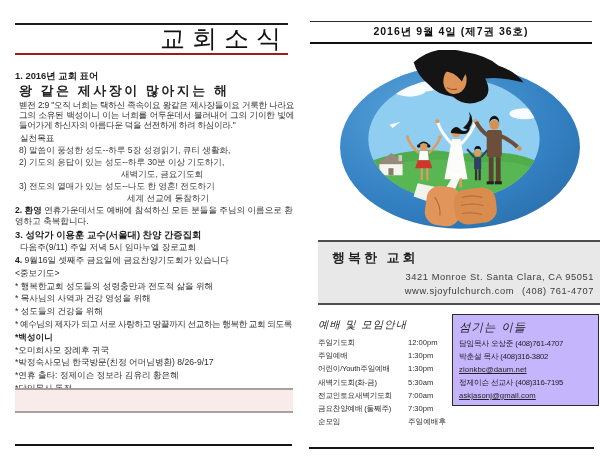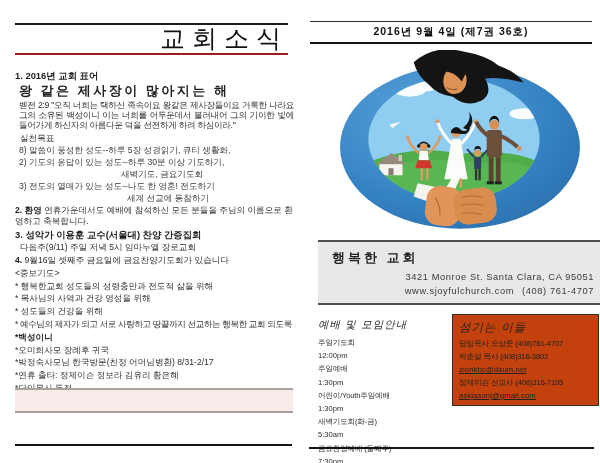--- a/index.html
+++ b/index.html
@@ -40,25 +40,25 @@
     border-top:2px solid #4e4e4e; border-bottom:2px solid #4e4e4e; padding:7px 8px 0 14px; }
   #church-box .cname { font-weight:bold; font-size:13px; letter-spacing:3px; color:#222; }
   #church-box .addr { text-align:right; font-size:9.3px; letter-spacing:0.6px; color:#3a3a3a; margin-top:5px; }
   #church-box .webrow { display:flex; justify-content:flex-end; gap:8px; font-size:9.3px;
     letter-spacing:0.6px; color:#3a3a3a; margin-top:4px; }
 
   #schedule { left:318px; top:318px; width:138px; }
   .script-title { font-family:"DejaVu Serif","Liberation Serif",serif; font-style:italic;
     font-weight:normal; font-size:10.5px; letter-spacing:1px; color:#222; }
   #schedule .script-title { margin-bottom:4px; }
-  .sch-row { display:flex; font-size:7.6px; line-height:13.2px; color:#2c2c2c;flex-direction:column; }
+  .sch-row { display:flex; font-size:7.6px; line-height:13.2px; color:#2c2c2c; }
   .sch-name { min-width:90px; letter-spacing:-0.2px; }
   .sch-time { letter-spacing:0; }
 
-  #servants { left:452px; top:314px; width:147px; border:1.3px solid #2c2c2c; padding:5px 6px 4px 6px; background:#c2410c; }
+  #servants { left:452px; top:314px; width:147px; border:1.3px solid #2c2c2c; padding:5px 6px 4px 6px; background:#c4b5fd; }
   #servants .script-title { font-size:11.5px; margin-bottom:4px; }
   .sv-name { font-size:7.7px; line-height:10px; color:#222; margin-top:3px; letter-spacing:-0.2px; }
   .sv-email { display:block; font-size:7.7px; line-height:10px; color:#222; text-decoration:underline;
     margin-top:3px; letter-spacing:0.1px; }
 
   #right-footer-line { left:309px; top:447px; width:285px; border-top:2px solid #141414; }
 </style>
 </head>
 <body>
 
@@ -81,21 +81,21 @@
   <p class="h">3. 성악가 이용훈 교수(서울대) 찬양 간증집회</p>
   <p class="indent">다음주(9/11) 주일 저녁 5시 임마누엘 장로교회</p>
   <p><span class="bold">4.</span><span> 9월16일 셋째주 금요일에 금요찬양기도회가 있습니다</span></p>
   <p>&lt;중보기도&gt;</p>
   <p>* 행복한교회 성도들의 성령충만과 전도적 삶을 위해</p>
   <p>* 목사님의 사역과 건강 영성을 위해</p>
   <p>* 성도들의 건강을 위해</p>
   <p class="nowrap">* 예수님의 제자가 되고 서로 사랑하고 땅끝까지 선교하는 행복한 교회 되도록</p>
   <p class="bold">*백성이니</p>
   <p>*오미희사모 장례후 귀국</p>
-  <p>*박정숙사모님 한국방문(친정 어머님병환) 8/31-2/17</p>
+  <p>*박정숙사모님 한국방문(친정 어머님병환) 8/26-9/17</p>
   <p>*연휴 출타: 정제이슨 정보라 김유리 황은혜</p>
   <p>*담임목사 동정</p>
   <p class="indent">헤이워드침례교회 40주년부흥회 설교: 9월9일(금) 저녁 7시30분</p>
 </div>
 
 <div class="abs" id="pink-box"></div>
 <div class="abs" id="left-footer-line"></div>
 
 <div class="abs" id="issue-box">2016년 9월 4일 (제7권 36호)</div>
 
@@ -221,20 +221,24 @@
   </div>
   <div class="sch-row">
     <span class="sch-name">어린이/Youth주일예배</span>
     <span class="sch-time">1:30pm</span>
   </div>
   <div class="sch-row">
     <span class="sch-name">새벽기도회(화-금)</span>
     <span class="sch-time">5:30am</span>
   </div>
   <div class="sch-row">
+    <span class="sch-name">전교인토요새벽기도회</span>
+    <span class="sch-time">7:00am</span>
+  </div>
+  <div class="sch-row">
     <span class="sch-name">금요찬양예배 (둘째주)</span>
     <span class="sch-time">7:30pm</span>
   </div>
   <div class="sch-row">
     <span class="sch-name">순모임</span>
     <span class="sch-time">주일예배후</span>
   </div>
 </div>
 
 <div class="abs" id="servants">

